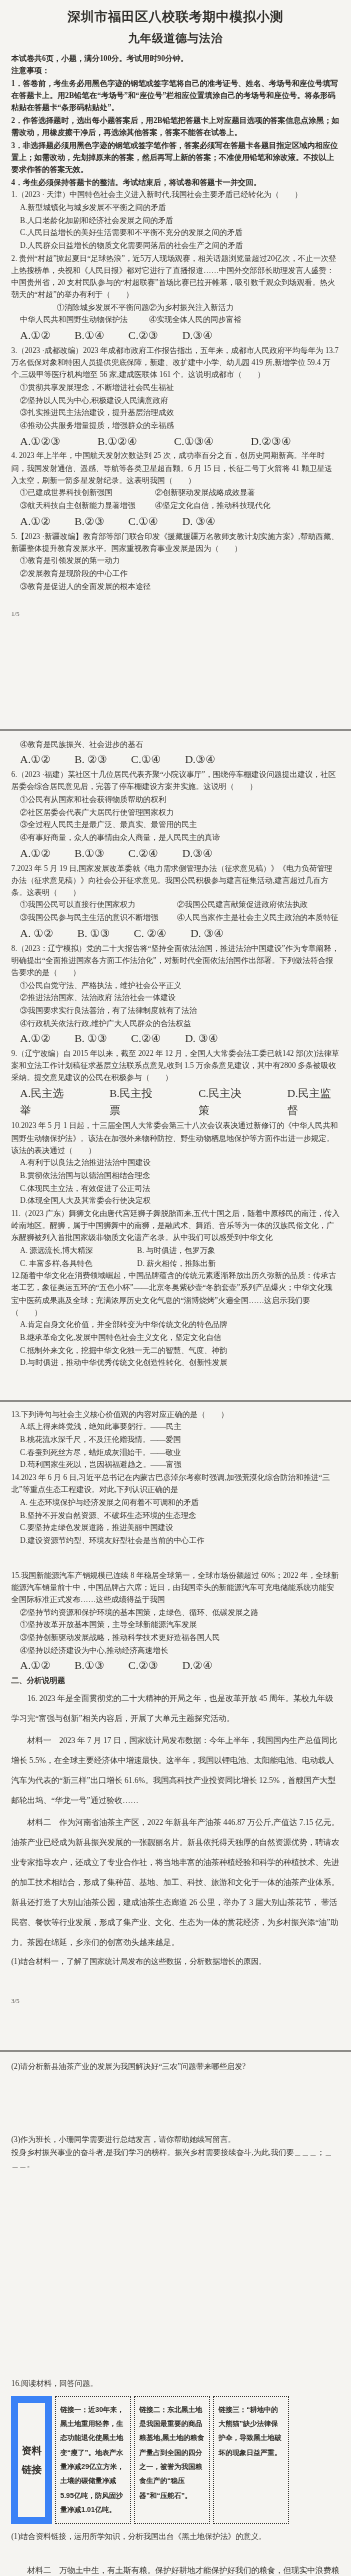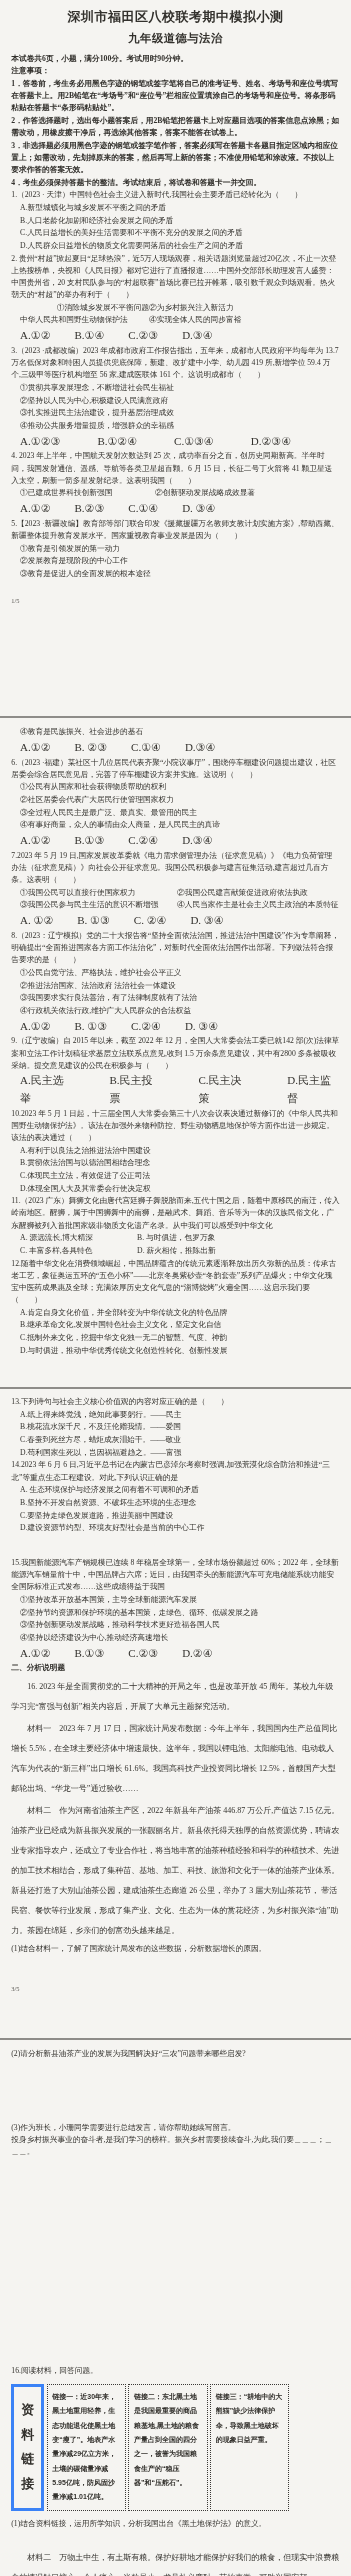--- a/index.html
+++ b/index.html
@@ -13,22 +13,22 @@
   .b{font-weight:bold;}
   .ind{padding-left:8.8px;}
   .loose{line-height:2.5;font-size:8px;margin:2.1px 0;}
   .optrow{display:flex;gap:24px;padding-left:8.8px;font-size:11px;line-height:1.58;margin:0.5px 0;}
   .optrow.wide{gap:37px;}
   .cols{display:flex;padding-left:8.8px;font-size:7.7px;line-height:1.58;margin:0.5px 0;}
   .cols .c1{flex:none;}
   .hrline{height:2.1px;background:#8e8c89;margin:0 -11.3px;}
   .marker{font-size:6.4px;color:#55534f;margin:1px 0;}
   .dtable{display:flex;align-items:stretch;gap:2.6px;margin:6.2px 0 7.2px;width:278px;}
-  .tlabel{border:3px solid #3b82f6;width:20.6px;min-width:20.6px;display:flex;align-items:center;
-          justify-content:center;text-align:center;font-size:13px;font-weight:bold;line-height:1.9;padding:2.1px 3.1px;}
+  .tlabel{border:7px solid #3b82f6;width:20.6px;min-width:20.6px;display:flex;align-items:center;
+          justify-content:center;text-align:center;font-size:10px;font-weight:bold;line-height:1.9;padding:2.1px 3.1px;}
   .tcell{border:1px dotted #3c3a37;flex:1;padding:5.2px 4.6px;
          font-family:"Liberation Sans","DejaVu Sans",sans-serif;font-weight:bold;
          font-size:7px;line-height:2.05;}
   .sp{width:100%;}
 </style>
 </head>
 <body>
 
 <div id="doc">
   <div id="doc-content">
@@ -69,20 +69,24 @@
         <span>A.①②③</span>
         <span>B.①②④</span>
         <span>C.①③④</span>
         <span>D.②③④</span>
       </div>
       <div class="p">4. 2023 年上半年，中国航天发射次数达到 25 次，成功率百分之百，创历史同期新高。半年时间，我国发射通信、遥感、导航等各类卫星超百颗。6 月 15 日，长征二号丁火箭将 41 颗卫星送入太空，刷新一箭多星发射纪录。这表明我国（　　）</div>
       <div class="cols">
         <span class="c1" style="width: 135px;">①已建成世界科技创新强国</span>
         <span class="c2">②创新驱动发展战略成效显著</span>
       </div>
+      <div class="cols">
+        <span class="c1" style="width: 135px;">③航天科技自主创新能力显著增强</span>
+        <span class="c2">④坚定文化自信，推动科技现代化</span>
+      </div>
       <div class="optrow">
         <span>A.①②</span>
         <span>B.②③</span>
         <span>C.①④</span>
         <span>D. ③④</span>
       </div>
       <div class="p">5.【2023 ·新疆改编】教育部等部门联合印发《援藏援疆万名教师支教计划实施方案》,帮助西藏、新疆整体提升教育发展水平。国家重视教育事业发展是因为（　　）</div>
       <div class="p ind">①教育是引领发展的第一动力</div>
       <div class="p ind">②发展教育是现阶段的中心工作</div>
       <div class="p ind">③教育是促进人的全面发展的根本途径</div>
@@ -169,22 +173,22 @@
       <div class="p ind">B.桃花流水深千尺，不及汪伦赠我情。——爱国</div>
       <div class="p ind">C.春蚕到死丝方尽，蜡炬成灰泪始干。——敬业</div>
       <div class="p ind">D.苟利国家生死以，岂因祸福避趋之。——富强</div>
       <div class="p">14.2023 年 6 月 6 日,习近平总书记在内蒙古巴彦淖尔考察时强调,加强荒漠化综合防治和推进“三北”等重点生态工程建设。对此,下列认识正确的是</div>
       <div class="p ind">A. 生态环境保护与经济发展之间有着不可调和的矛盾</div>
       <div class="p ind">B.坚持不开发自然资源、不破坏生态环境的生态理念</div>
       <div class="p ind">C.要坚持走绿色发展道路，推进美丽中国建设</div>
       <div class="p ind">D.建设资源节约型、环境友好型社会是当前的中心工作</div>
       <div class="sp" style="height: 21.6px;"></div>
       <div class="p">15.我国新能源汽车产销规模已连续 8 年稳居全球第一，全球市场份额超过 60%；2022 年，全球新能源汽车销量前十中，中国品牌占六席；近日，由我国牵头的新能源汽车可充电储能系统功能安全国际标准正式发布……这些成绩得益于我国</div>
+      <div class="p ind">②坚持节约资源和保护环境的基本国策，走绿色、循环、低碳发展之路</div>
       <div class="p ind">①坚持改革开放基本国策，主导全球新能源汽车发展</div>
-      <div class="p ind">②坚持节约资源和保护环境的基本国策，走绿色、循环、低碳发展之路</div>
       <div class="p ind">③坚持创新驱动发展战略，推动科学技术更好造福各国人民</div>
       <div class="p ind">④坚持以经济建设为中心,推动经济高速增长</div>
       <div class="optrow">
         <span>A.①②</span>
         <span>B.①③</span>
         <span>C.②③</span>
         <span>D.②④</span>
       </div>
       <div class="p b">二、分析说明题</div>
       <div class="p loose">　　16. 2023 年是全面贯彻党的二十大精神的开局之年，也是改革开放 45 周年。某校九年级学习完“富强与创新”相关内容后，开展了大单元主题探究活动。</div>

